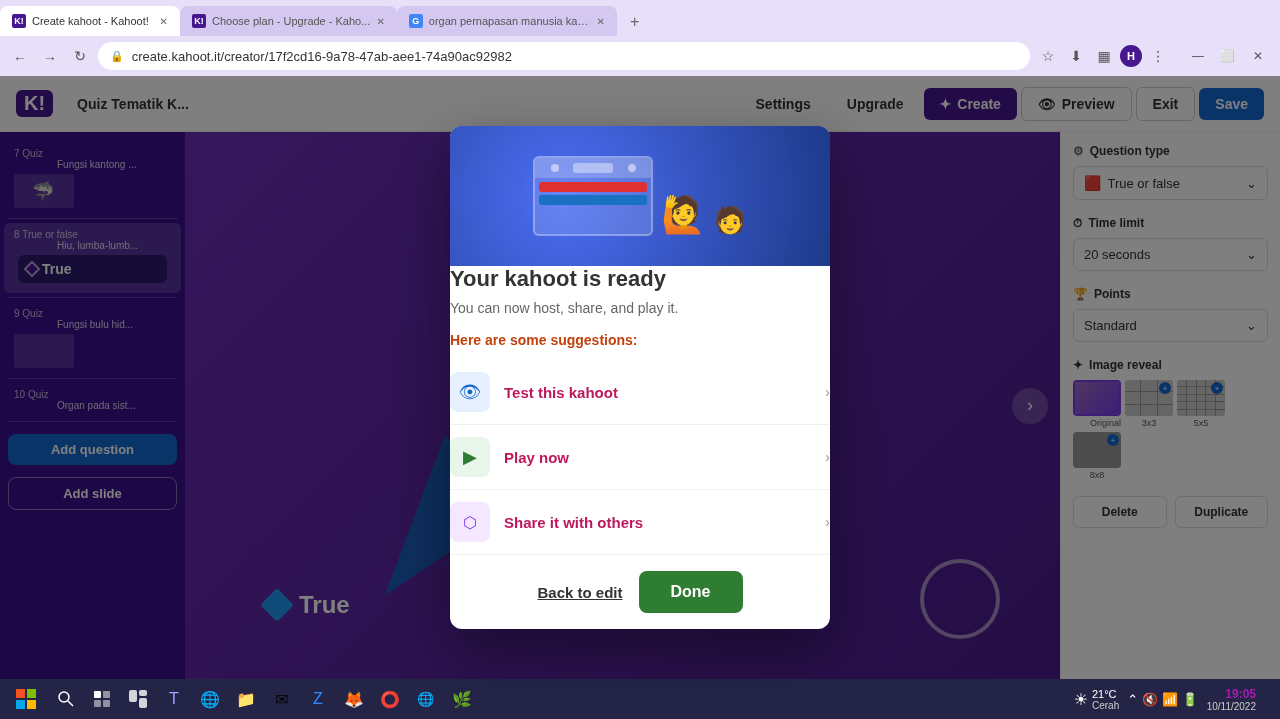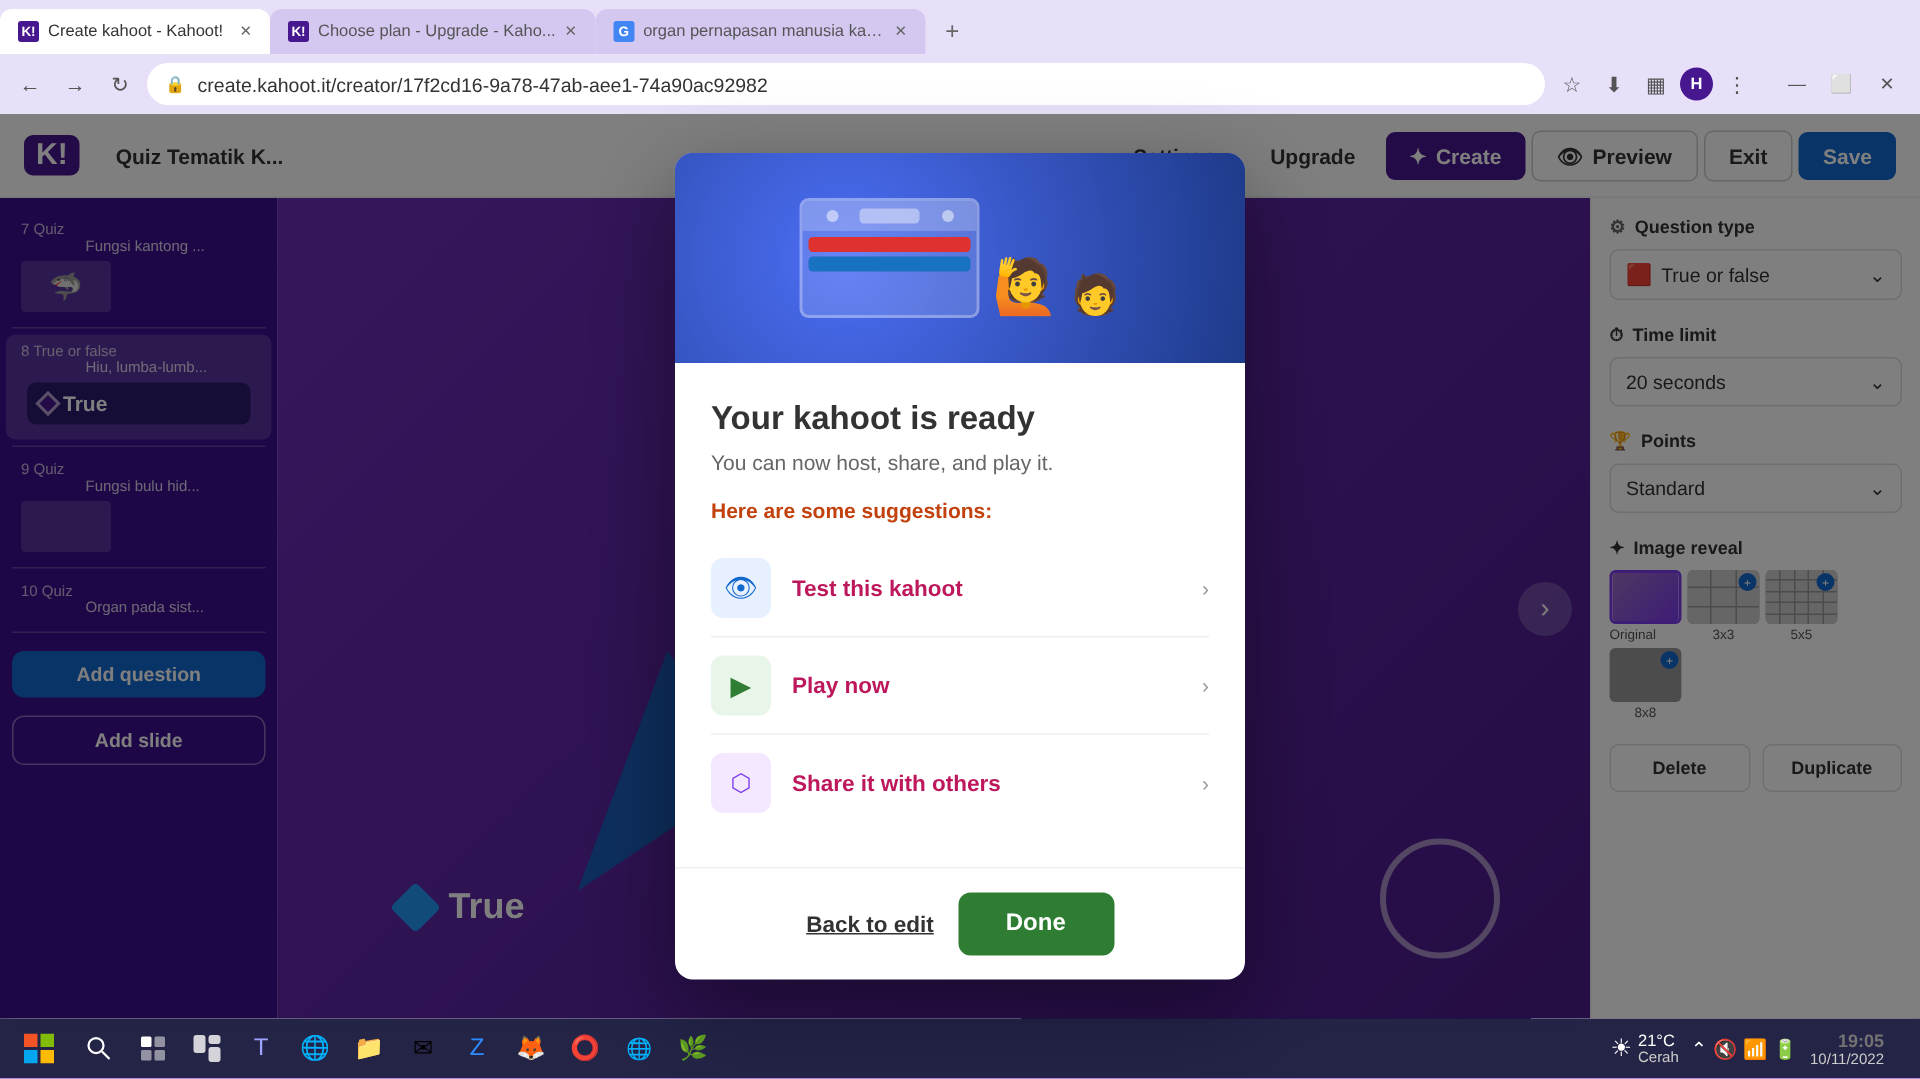--- a/index.html
+++ b/index.html
@@ -84,21 +84,21 @@
     .modal-hero-illustration { position: relative; z-index: 1; display: flex; align-items: flex-end; gap: 8px; }
     .hero-screen { width: 120px; height: 80px; background: rgba(255,255,255,0.15); border-radius: 6px; border: 2px solid rgba(255,255,255,0.3); display: flex; flex-direction: column; overflow: hidden; }
     .hero-screen-top { height: 20px; background: rgba(255,255,255,0.2); display: flex; align-items: center; justify-content: space-around; padding: 0 8px; }
     .hero-dot { width: 8px; height: 8px; background: rgba(255,255,255,0.5); border-radius: 50%; }
     .hero-dot-main { width: 40px; height: 10px; background: rgba(255,255,255,0.4); border-radius: 3px; }
     .hero-screen-body { flex: 1; padding: 4px; display: flex; flex-direction: column; gap: 3px; }
     .hero-bar { height: 10px; border-radius: 3px; }
     .hero-bar-1 { background: #e03131; }
     .hero-bar-2 { background: #1971c2; }
     .hero-char { font-size: 36px; }
-    .modal-body { padding: 24px; }
+    .modal-body { }
     .modal-title { font-size: 22px; font-weight: 800; color: #333; margin-bottom: 8px; }
     .modal-subtitle { font-size: 14px; color: #666; margin-bottom: 16px; }
     .modal-suggestions-title { font-size: 14px; font-weight: 700; color: #c2410c; margin-bottom: 12px; }
     .suggestion-item { display: flex; align-items: center; padding: 12px 0; border-bottom: 1px solid #f0f0f0; cursor: pointer; gap: 14px; }
     .suggestion-item:last-child { border-bottom: none; }
     .suggestion-icon { width: 40px; height: 40px; border-radius: 8px; display: flex; align-items: center; justify-content: center; font-size: 18px; flex-shrink: 0; }
     .icon-blue { background: #e7f0ff; color: #1368ce; }
     .icon-green { background: #e8f5e9; color: #2e7d32; }
     .icon-purple { background: #f3e8ff; color: #7c3aed; }
     .suggestion-text { flex: 1; font-size: 15px; font-weight: 600; color: #be185d; }
@@ -278,21 +278,21 @@
         </div>
       </div>
     </div>
 
     <div class="panel-section">
       <div class="panel-label">
         <span>✦</span>
         <span>Image reveal</span>
       </div>
       <div style="display:flex;gap:4px;flex-wrap:wrap;">
-        <div style="text-align:left;">
+        <div style="text-align:right;">
           <div style="width:48px;height:36px;background:#c8a0d0;border-radius:4px;border:2px solid #7c3aed;display:flex;align-items:center;justify-content:center;overflow:hidden;">
             <div style="width:100%;height:100%;background:linear-gradient(135deg,#9c6fc4,#7c3aed);"></div>
           </div>
           <div style="font-size:9px;color:#555;margin-top:2px;">Original</div>
         </div>
         <div style="text-align:center;">
           <div style="width:48px;height:36px;background:#ddd;border-radius:4px;position:relative;overflow:hidden;">
             <div style="position:absolute;inset:0;display:grid;grid-template-columns:repeat(3,1fr);grid-template-rows:repeat(3,1fr);gap:1px;background:#999;">
               <div style="background:#ccc;"></div>
                 <div style="background:#ccc;"></div>
@@ -485,17 +485,17 @@
       <div style="color:#ccc;font-size:10px;">Cerah</div>
     </div>
   </div>
   <div class="taskbar-sys">
     <span class="sys-icon">⌃</span>
     <span class="sys-icon">🔇</span>
     <span class="sys-icon">📶</span>
     <span class="sys-icon">🔋</span>
   </div>
   <div class="taskbar-time">
-    <div style="color:#737373;font-size:12px;font-weight:600;">19:05</div>
+    <div style="color:#a21caf;font-size:12px;font-weight:600;">19:05</div>
     <div style="color:#ccc;font-size:10px;">10/11/2022</div>
   </div>
   <div style="width:8px;"></div>
 </div>
 
 </body></html>

